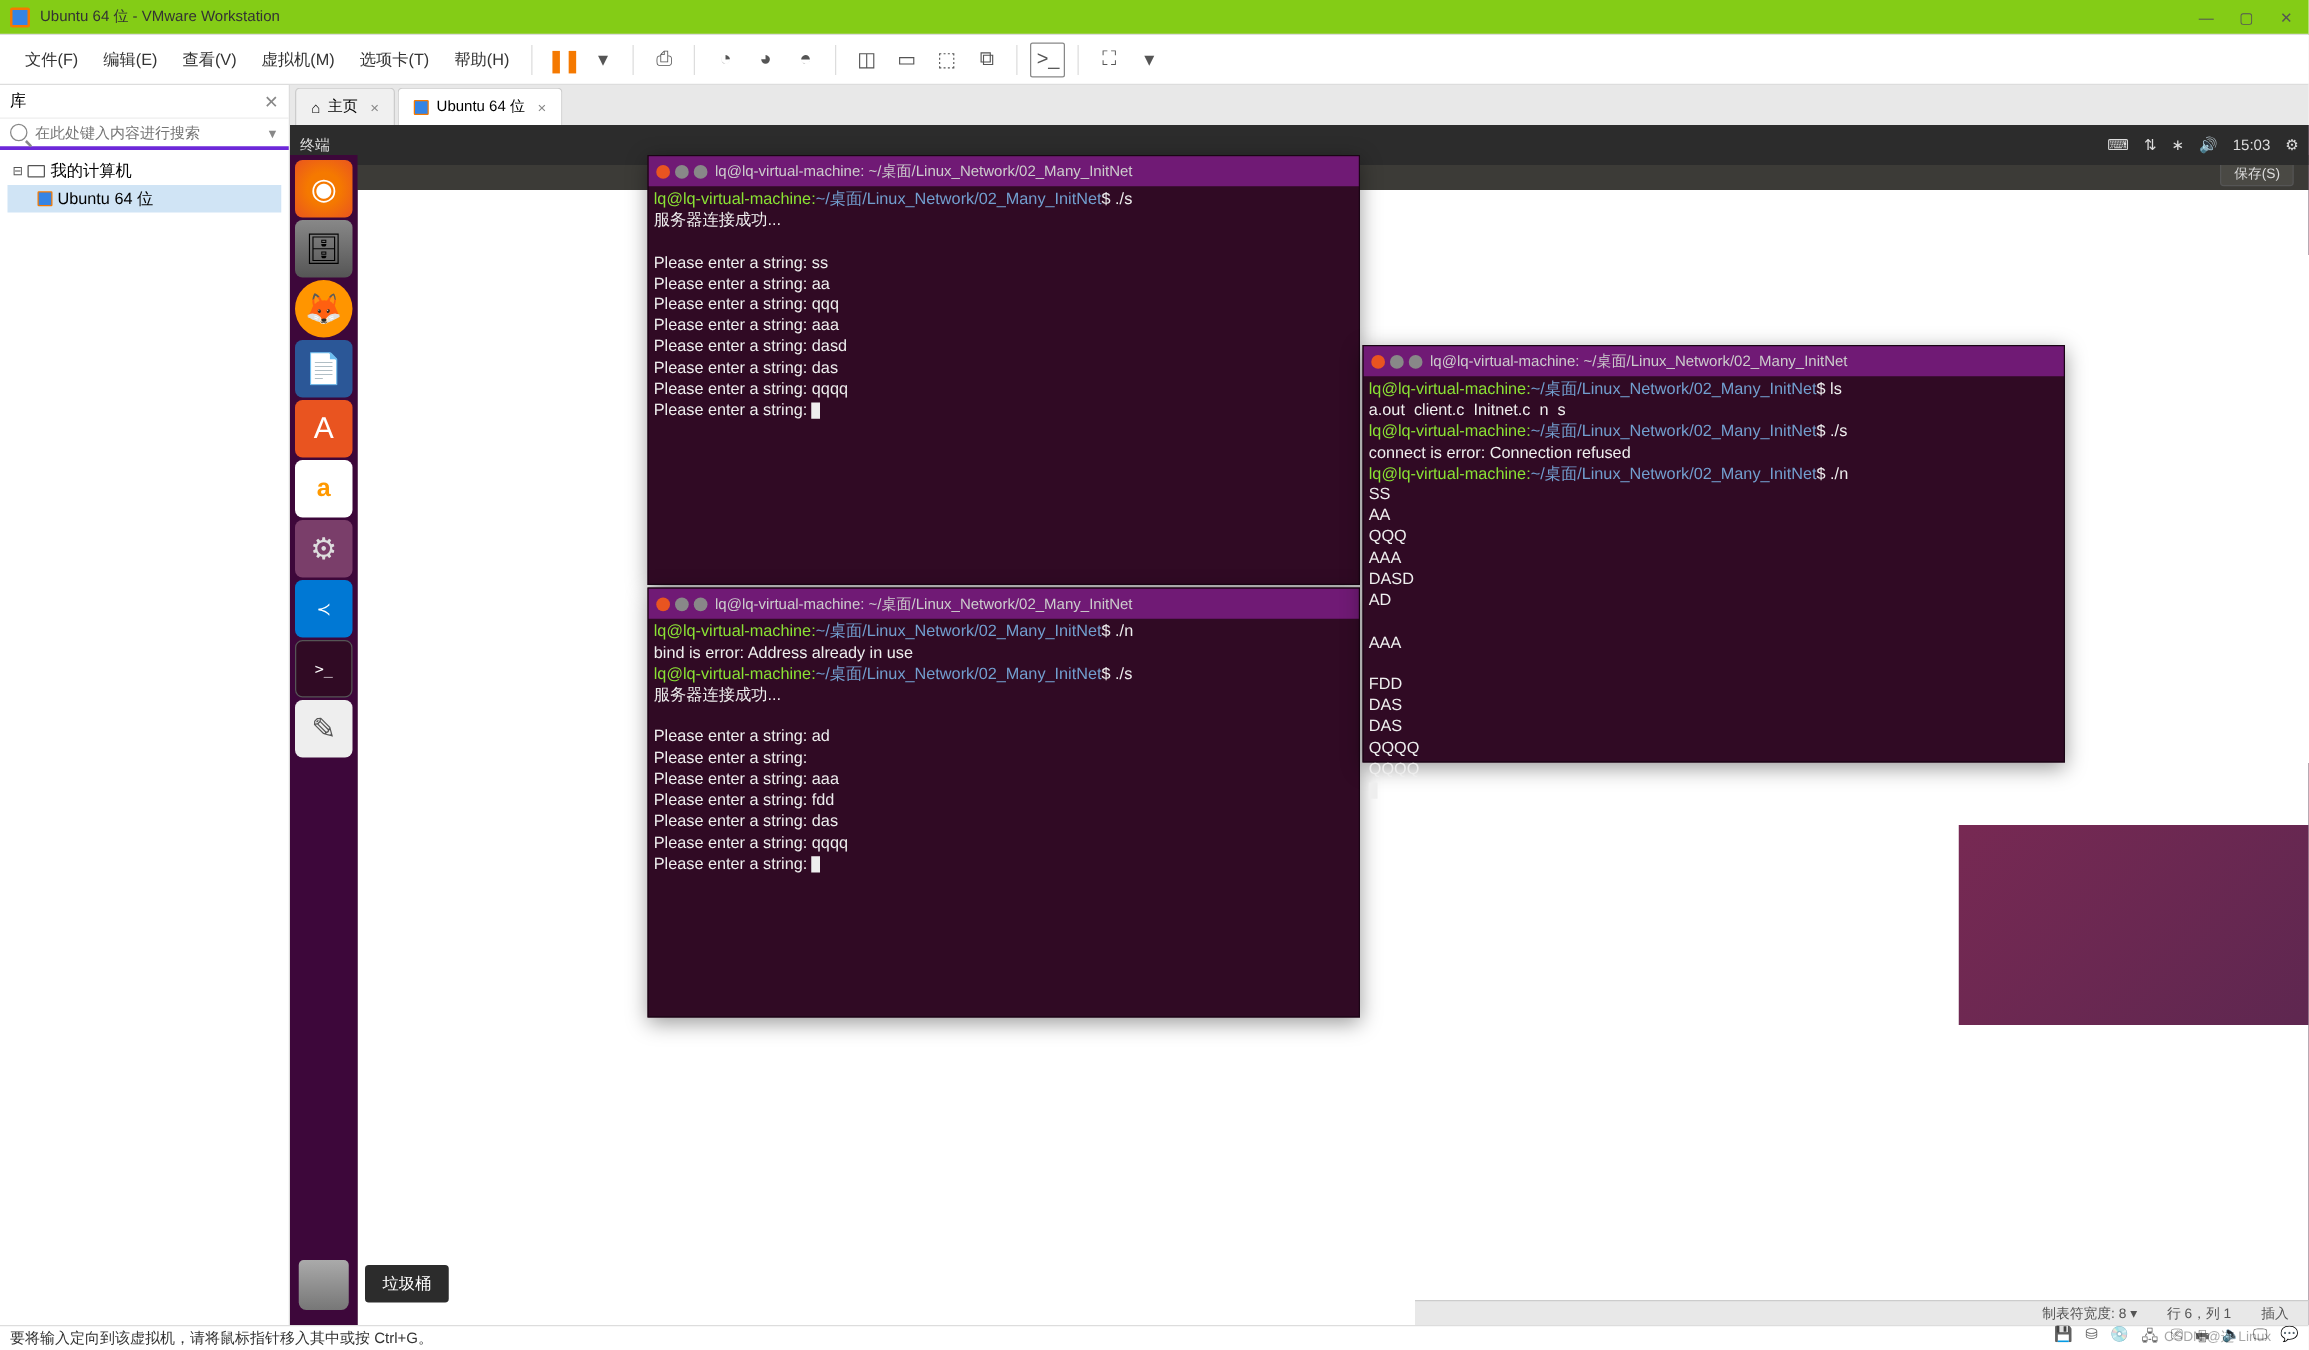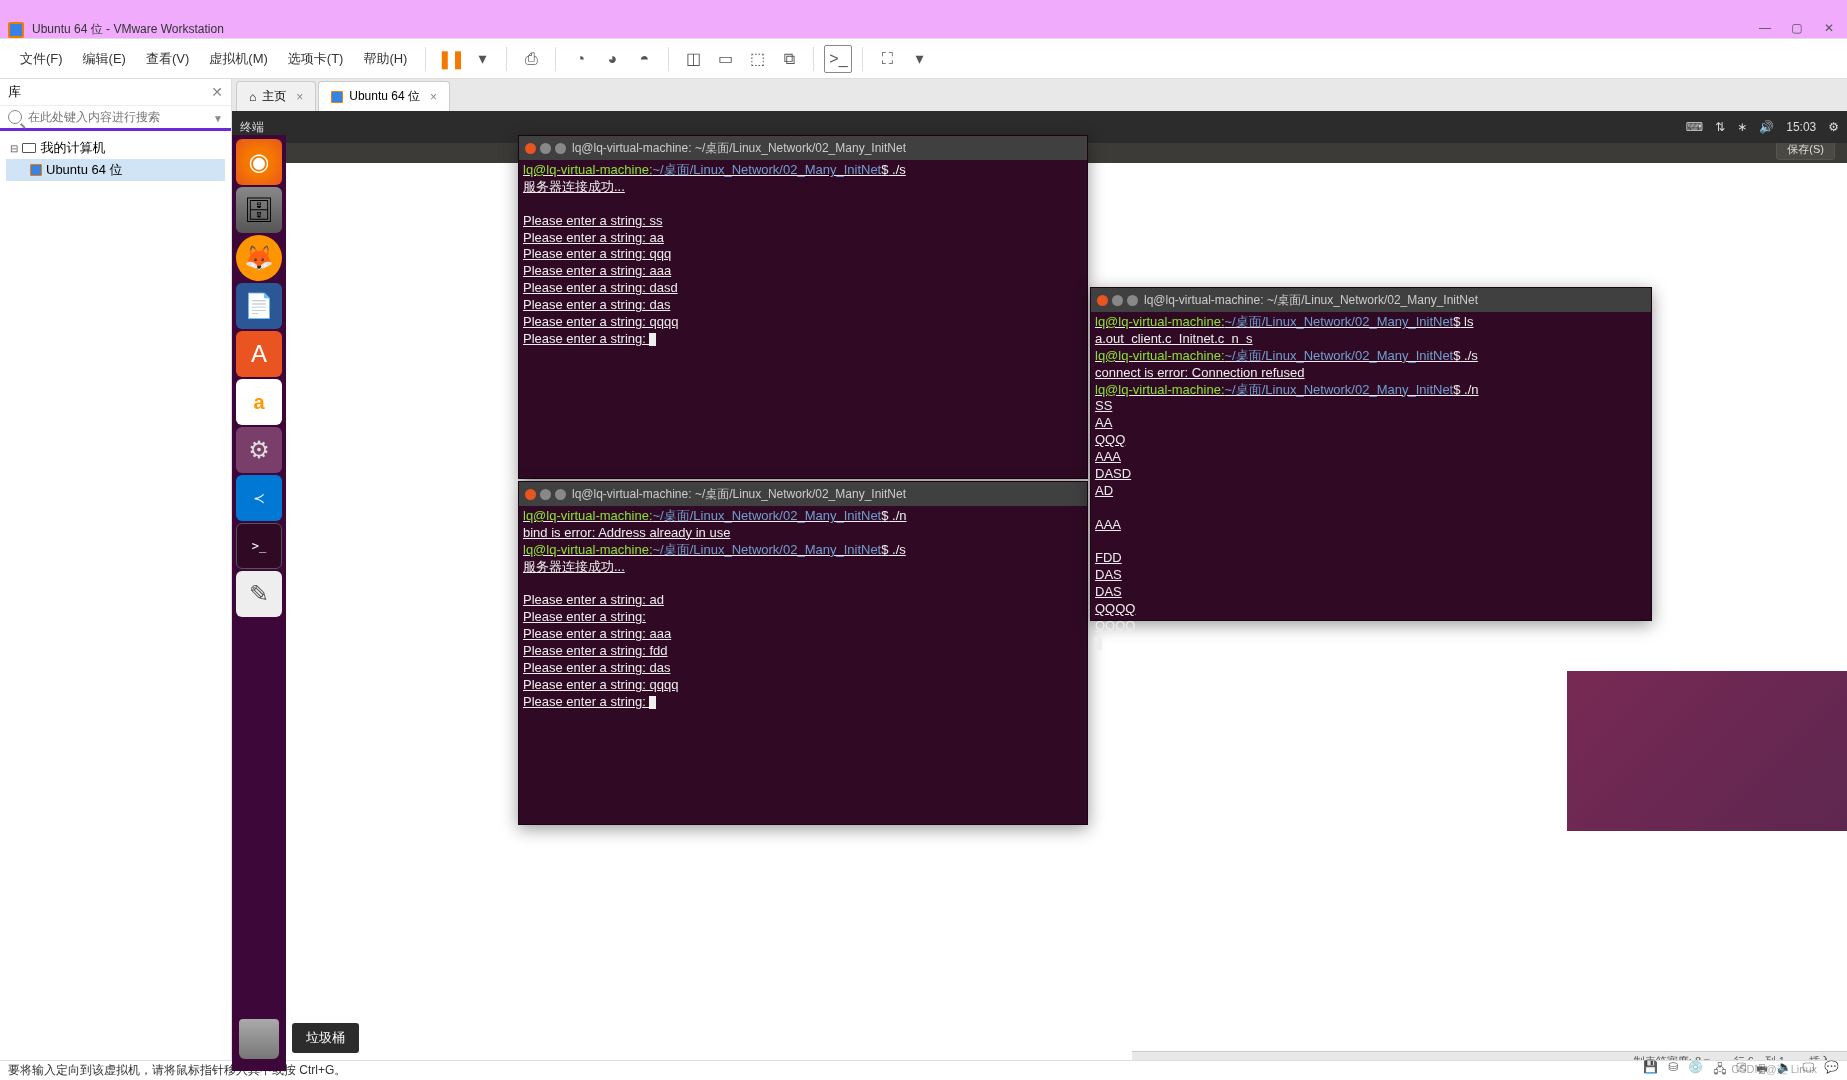--- a/index.html
+++ b/index.html
@@ -1,18 +1,18 @@
 <!DOCTYPE html>
 <html><head>
 <meta charset="utf-8">
 <style>
 * { margin: 0; padding: 0; box-sizing: border-box; font-family: "Segoe UI", sans-serif; }
 body { background: #f0f0f0; width: 1847px; height: 1080px; overflow: hidden; position: relative; }
 
-.titlebar { height: 39px; background: #f0abfc; display: flex; align-items: flex-end; padding: 0 8px; border-bottom: 1px solid #ddd; }
+.titlebar { height: 28px; background: #84cc16; display: flex; align-items: center; padding: 0 8px; border-bottom: 1px solid #ddd; }
 .titlebar .vm-icon { width: 16px; height: 16px; background: #3584e4; border: 2px solid #f57900; border-radius: 2px; margin-right: 8px; }
 .titlebar .title { font-size: 12px; color: #333; flex: 1; }
 .titlebar .win-controls { display: flex; gap: 12px; }
 .titlebar .win-btn { width: 20px; height: 20px; display: flex; align-items: center; justify-content: center; font-size: 12px; color: #555; cursor: default; }
 
 .menubar { height: 40px; background: #fff; display: flex; align-items: center; padding: 0 12px; border-bottom: 1px solid #ddd; gap: 4px; }
 .menubar .menu-item { font-size: 13px; padding: 4px 8px; color: #333; }
 .menubar .sep { width: 1px; height: 24px; background: #ddd; margin: 0 6px; }
 .menubar .tool-btn { width: 28px; height: 28px; display: flex; align-items: center; justify-content: center; color: #555; font-size: 16px; }
 .menubar .pause-btn { color: #f57900; font-size: 18px; letter-spacing: -2px; }
@@ -62,27 +62,27 @@
 .launcher .launch-store { background: #e95420; color: #fff; }
 .launcher .launch-amazon { background: #fff; color: #ff9900; font-weight: bold; font-size: 20px; }
 .launcher .launch-settings { background: #7a3e6a; color: #ddd; }
 .launcher .launch-code { background: #0078d4; color: #fff; font-size: 14px; }
 .launcher .launch-term { background: #300a24; border: 1px solid #555; color: #fff; font-family: monospace; font-size: 12px; }
 .launcher .launch-text { background: #eee; color: #555; }
 .launcher .trash { margin-top: auto; margin-bottom: 8px; width: 40px; height: 40px; background: linear-gradient(#aaa, #777); border-radius: 4px 4px 6px 6px; }
 .trash-tooltip { position: absolute; left: 60px; bottom: 18px; background: #2c2c2c; color: #fff; padding: 6px 14px; border-radius: 3px; font-size: 13px; z-index: 4; margin-top: 36px; }
 
 .terminal { position: absolute; background: #300a24; border: 1px solid #1a0515; font-family: "Ubuntu Mono", monospace; font-size: 13px; color: #eee; z-index: 5; box-shadow: 0 4px 16px rgba(0,0,0,0.4); }
-.term-titlebar { height: 24px; background: #404040; display: flex; align-items: center; padding: 0 6px; gap: 6px; font-size: 12px; color: #ccc; }
+.term-titlebar { height: 24px; background: #701a75; display: flex; align-items: center; padding: 0 6px; gap: 6px; font-size: 12px; color: #ccc; }
 .term-titlebar .dots { display: flex; gap: 4px; }
 .term-titlebar .dot { width: 11px; height: 11px; border-radius: 50%; background: #555; }
 .term-titlebar .dot.close { background: #e95420; }
 .term-titlebar .dot.min { background: #888; }
 .term-titlebar .dot.max { background: #888; }
-.term-body { padding: 2px 4px; line-height: 1.3; white-space: pre; overflow: hidden; text-decoration: underline; }
+.term-body { padding: 2px 4px; line-height: 1.3; white-space: pre; overflow: hidden; }
 .term-body .prompt-user { color: #8ae234; }
 .term-body .prompt-path { color: #729fcf; }
 .term-body .cursor { display: inline-block; width: 7px; height: 13px; background: #eee; vertical-align: text-bottom; }
 
 .term1 { left: 286px; top: 24px; width: 570px; height: 344px; }
 .term2 { left: 286px; top: 370px; width: 570px; height: 344px; }
 .term3 { left: 858px; top: 176px; width: 562px; height: 334px; }
 
 .wallpaper-patch { position: absolute; right: 0; top: 560px; width: 280px; height: 160px; background: linear-gradient(135deg, #772953, #5e2750); z-index: 0; }
 

